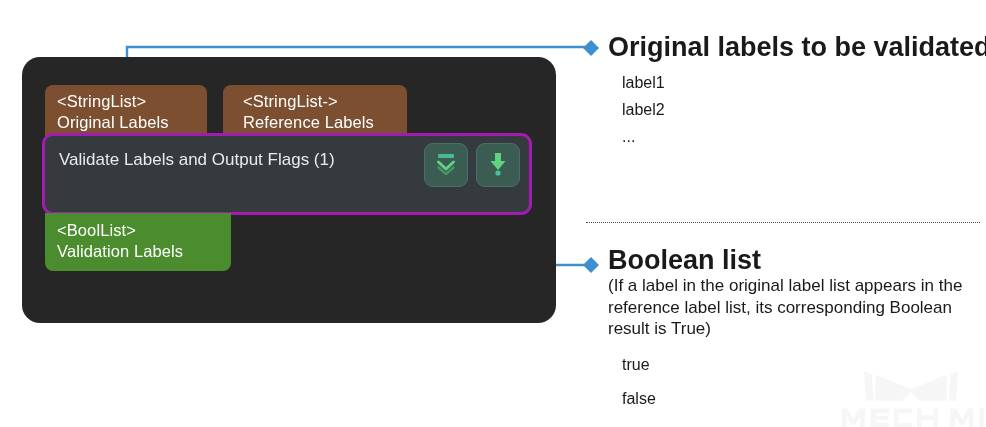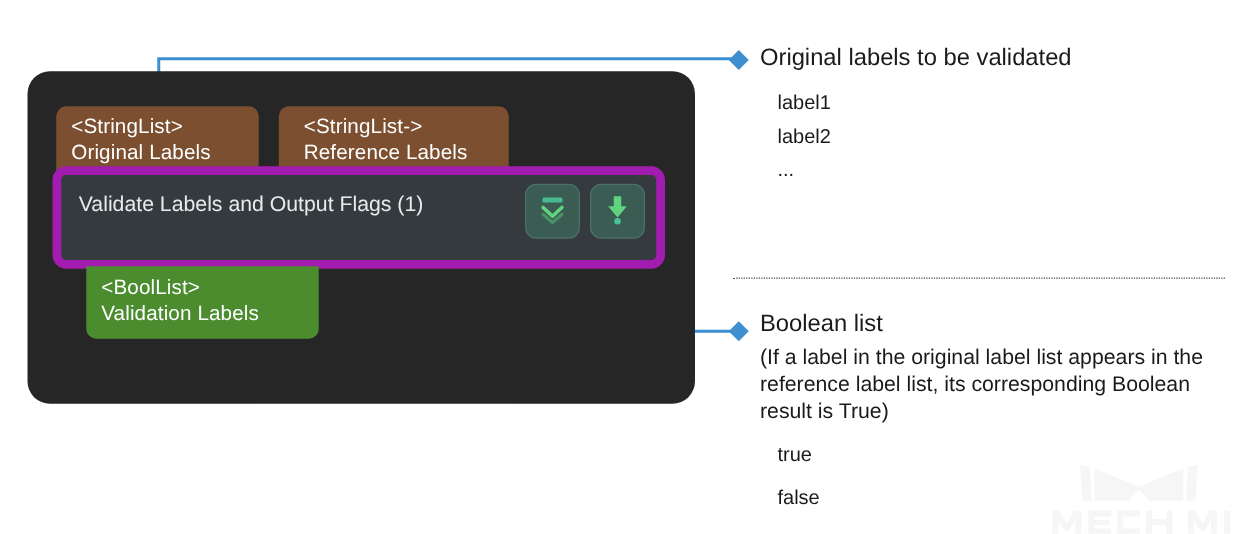--- a/index.html
+++ b/index.html
@@ -62,21 +62,21 @@
 
   
   .op-node {
     position: absolute;
     left: 20px;
     top: 76px;
     width: 490px;
     height: 82px;
     box-sizing: border-box;
     background: #343a3e;
-    border: 7px solid #a21caf;
+    border: 3px solid #a21caf;
     border-radius: 11px;
     display: flex;
     align-items: flex-start;
   }
   .op-title {
     color: #e8ebec;
     font-size: 17px;
     line-height: 20px;
     padding: 14px 0 0 14px;
     white-space: nowrap;
@@ -103,21 +103,20 @@
   .port-row-out {
     position: absolute;
     left: 23px;
     top: 156px;
   }
   .port.out-a {
     background: #4a8c2e;
     border-radius: 0 0 8px 8px;
     width: 186px;
     padding: 7px 10px 9px 12px;
-    margin-left: 24px;
   }
 
   
   .wire-svg {
     position: absolute;
     left: 0;
     top: 0;
     width: 986px;
     height: 427px;
     pointer-events: none;
@@ -126,23 +125,24 @@
   
   .ann {
     position: absolute;
     left: 608px;
   }
   .ann-1 { top: 33px; width: 372px; }
   .ann-2 { top: 246px; width: 372px; }
 
   .ann-title {
     color: #1a1a1a;
-    font-size: 19px;
+    font-size: 27px;
     line-height: 28px;
     white-space: nowrap;
+    font-weight: bold;
   }
   .ann-sub {
     color: #1a1a1a;
     font-size: 17px;
     line-height: 21.5px;
     margin-top: 1px;
   }
   .ann-values {
     margin-top: 8px;
     padding-left: 14px;

